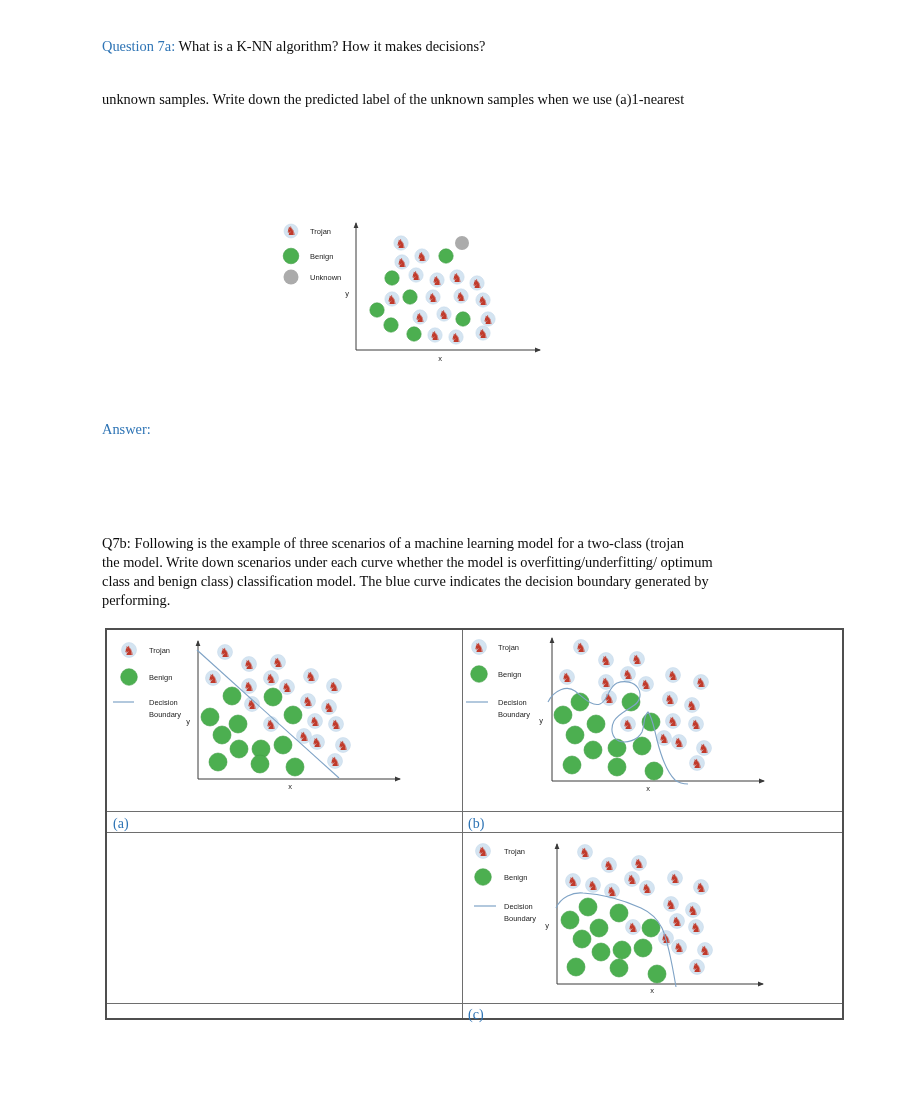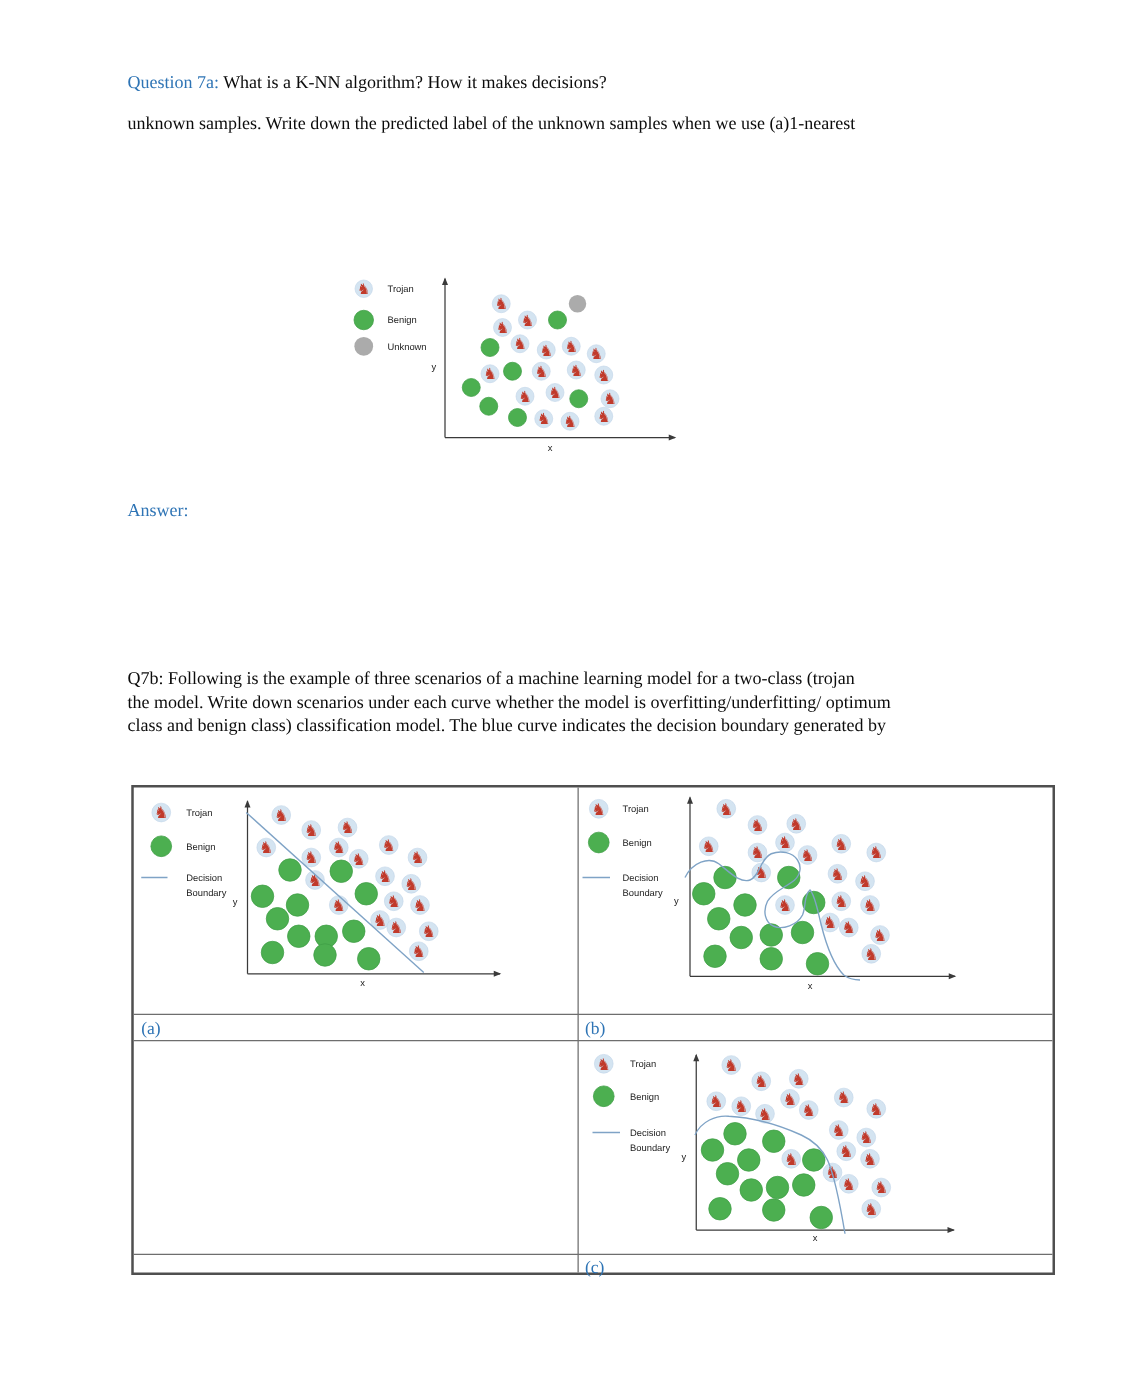--- a/index.html
+++ b/index.html
@@ -3,23 +3,23 @@
 <meta charset="utf-8">
 <style>
   html,body{margin:0;padding:0;background:#ffffff;}
   .page{
     position:relative;width:898px;height:1112px;background:#ffffff;overflow:hidden;
     font-family:"Liberation Serif", serif;color:#111;
   }
   .abs{position:absolute;}
   .tblock{font-size:14.4px;line-height:18.9px;color:#0b0b0b;}
   .blue{color:#2e74b5;}
-  .heading{left:102px;top:57px;width:700px;}
+  .heading{left:102px;top:37px;width:700px;}
   .para1{left:102px;top:90px;width:710px;}
-  .answer{left:102px;top:400px;}
+  .answer{left:102px;top:420px;}
   .para2{left:102px;top:534px;width:720px;}
   .qtable{
     left:105px;top:628px;width:735px;height:388px;
     border:2px solid #4f4f4f;
   }
   .h-line{position:absolute;left:0;width:100%;height:0;border-top:1.5px solid #6e6e6e;}
   .v-line{position:absolute;top:0;height:100%;width:0;border-left:1.5px solid #6e6e6e;}
   .cell-label{position:absolute;font-size:14px;line-height:15px;color:#2e74b5;font-family:"Liberation Serif",serif;}
   svg{position:absolute;overflow:visible;}
   svg text{font-family:"Liberation Sans", sans-serif;}
@@ -95,20 +95,21 @@
       <circle cx="23" cy="62" r="7.5" fill="#ababab"></circle>
       <text x="42" y="62" dy="0.36em" font-size="7.5" fill="#222222">Unknown</text>
     </svg>
 
   <div class="abs tblock blue answer">Answer:</div>
 
   <div class="abs tblock para2">
     <div>Q7b: Following is the example of three scenarios of a machine learning model for a two-class (trojan</div>
     <div>the model. Write down scenarios under each curve whether the model is overfitting/underfitting/ optimum</div>
     <div>class and benign class) classification model. The blue curve indicates the decision boundary generated by</div>
+    <div>performing.</div>
   </div>
 
   <div class="abs qtable">
     <div class="v-line" style="left:355px;"></div>
     <div class="h-line" style="top:181px;"></div>
     <div class="h-line" style="top:202px;"></div>
     <div class="h-line" style="top:373px;"></div>
     <div class="cell-label" style="left:6px;top:186px;">(a)</div>
     <div class="cell-label" style="left:361px;top:186px;">(b)</div>
     <div class="cell-label" style="left:361px;top:377px;">(c)</div>

